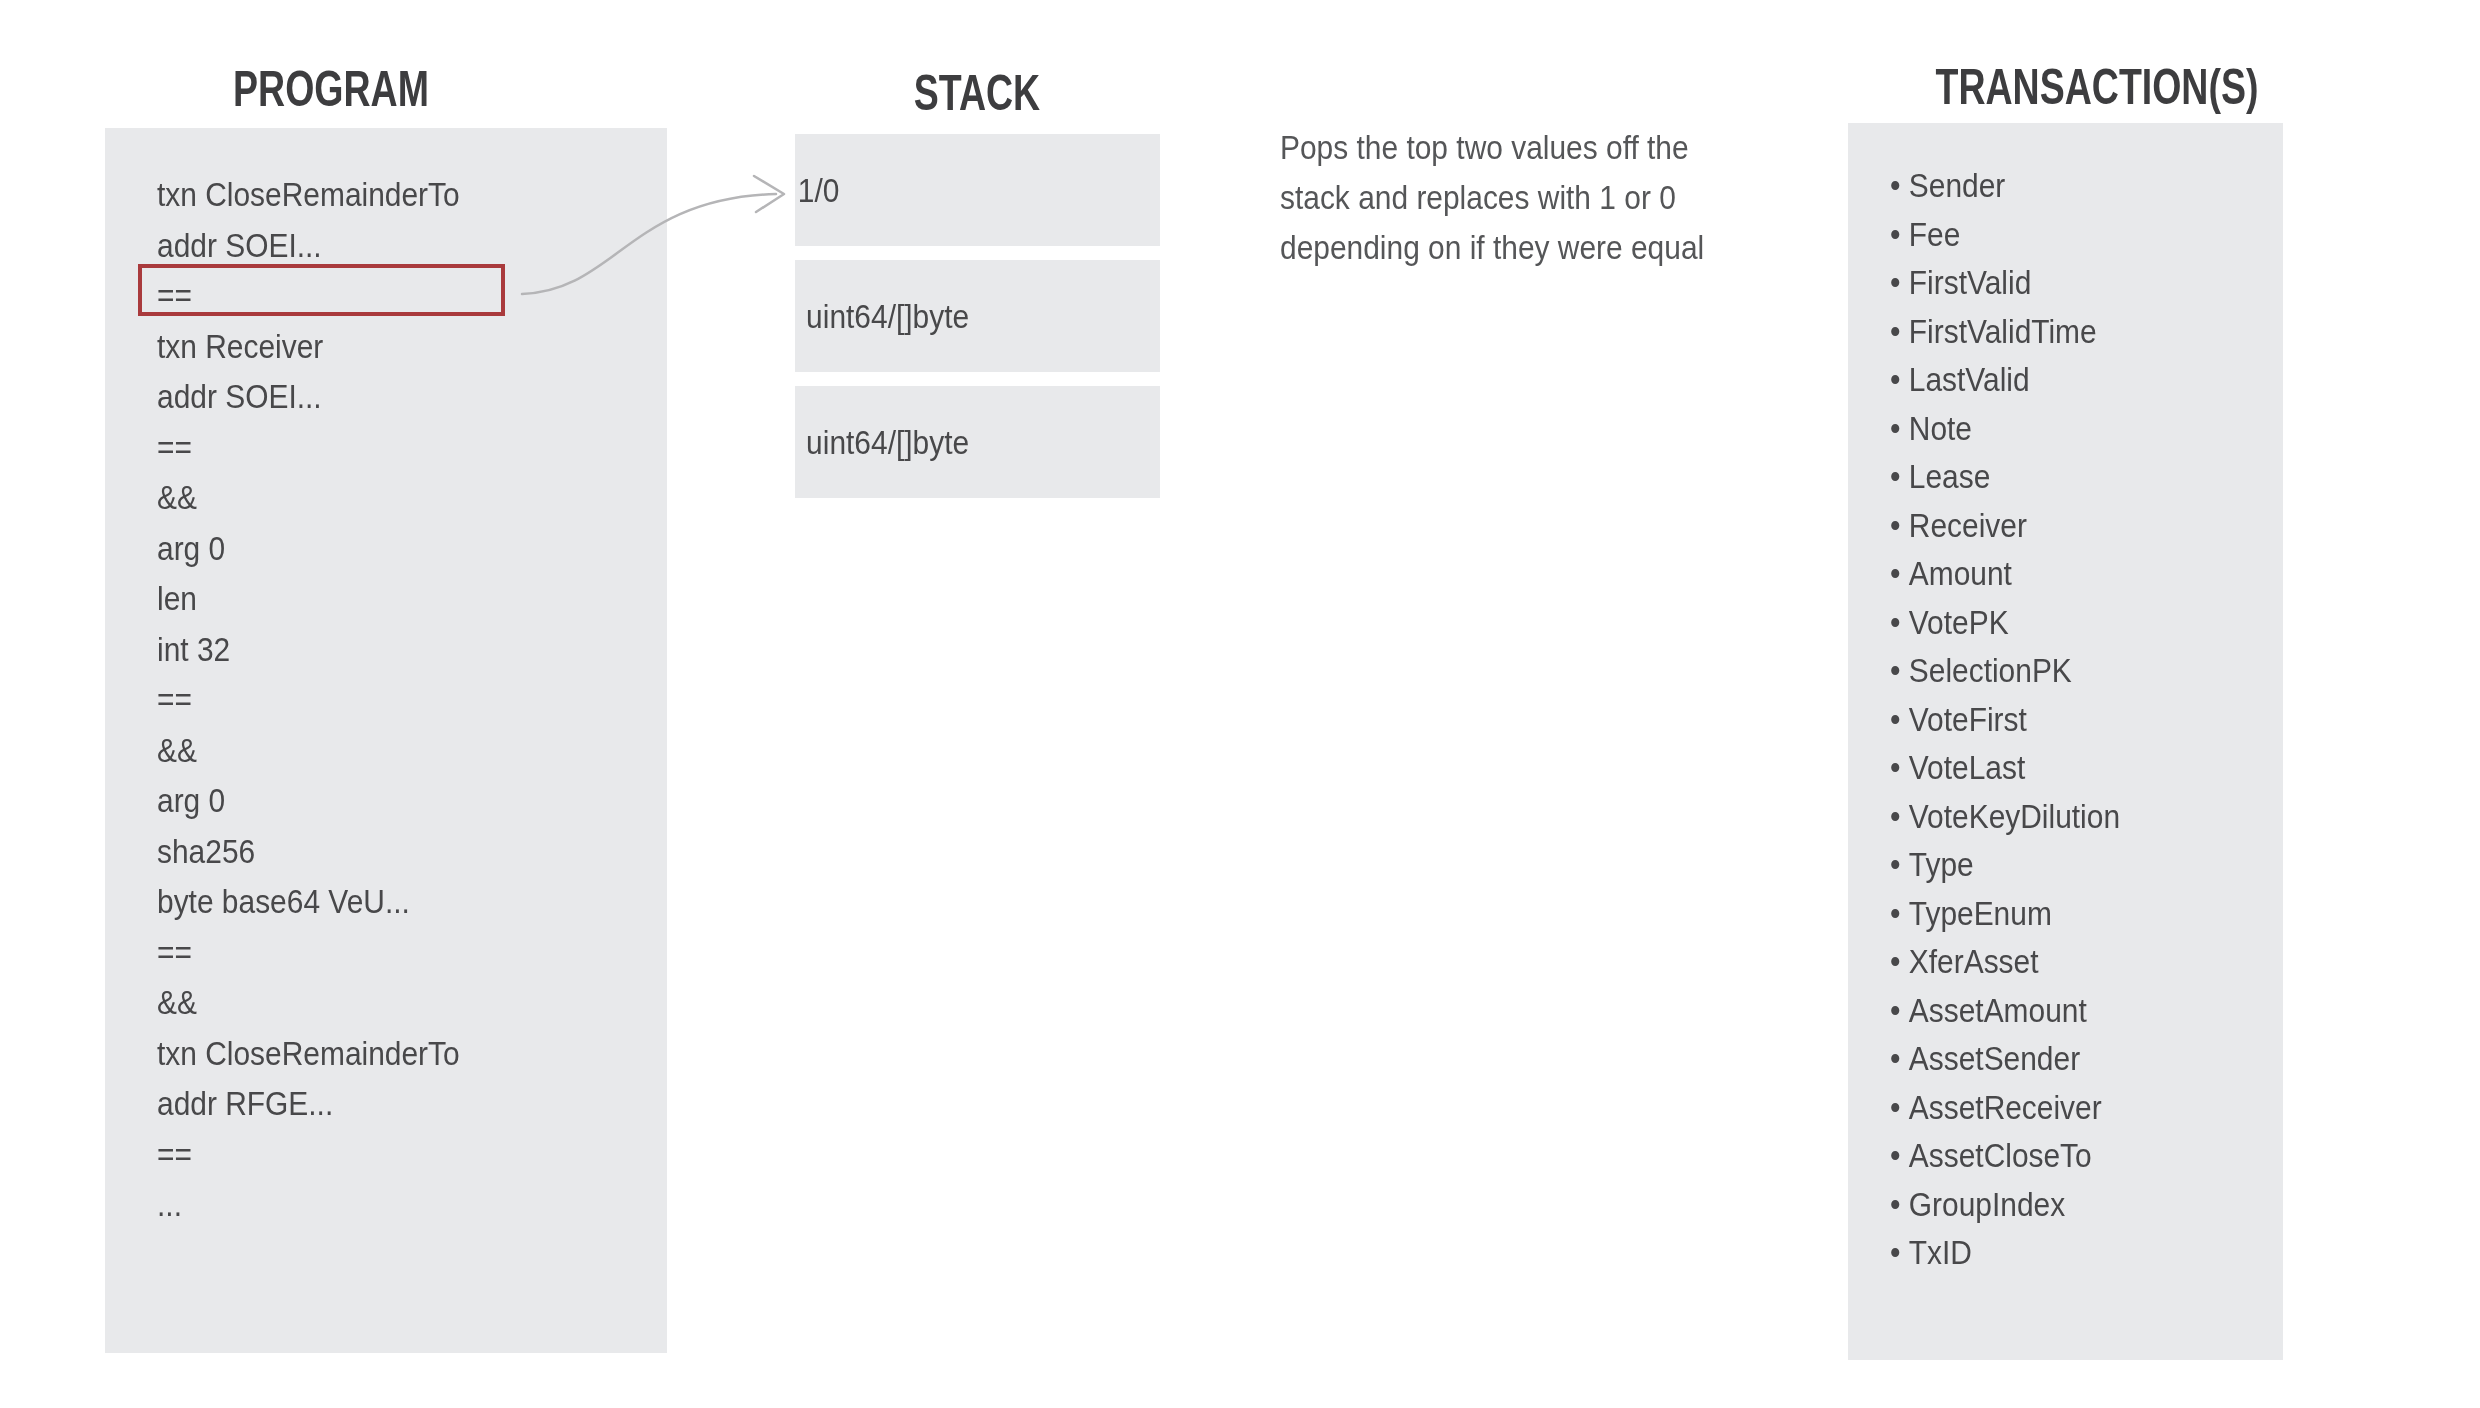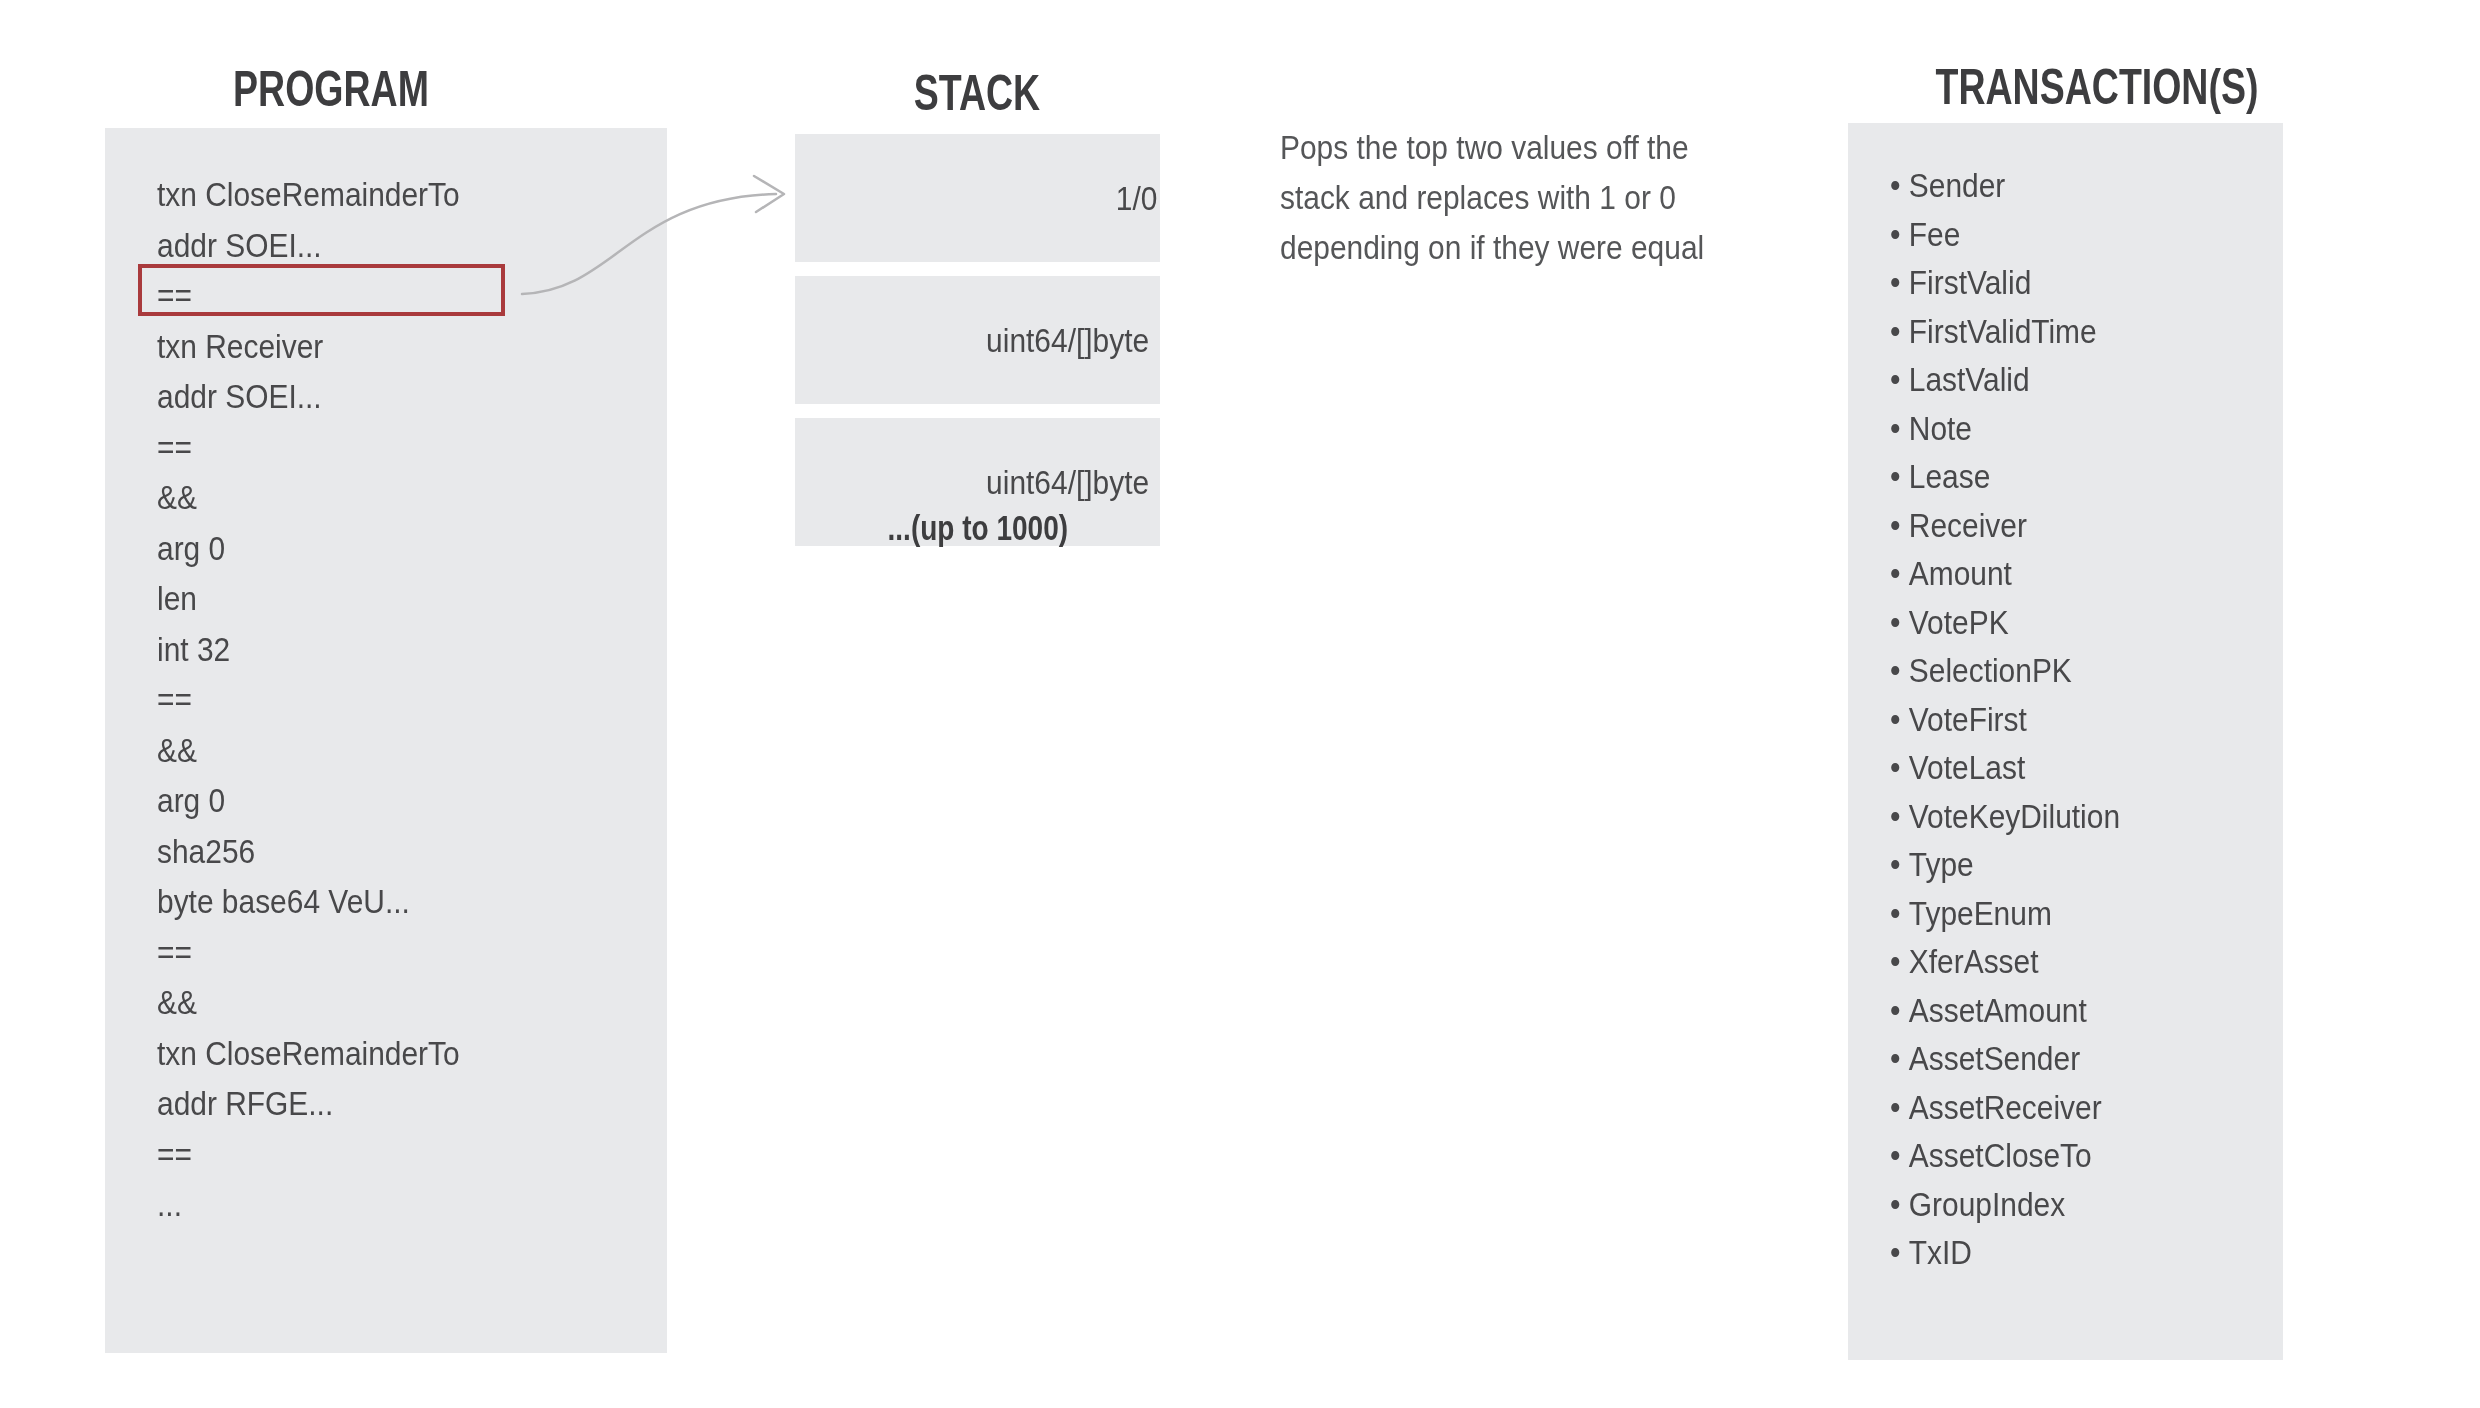--- a/index.html
+++ b/index.html
@@ -49,22 +49,22 @@
   
   #arrow-svg{position:absolute;left:490px;top:150px;width:320px;height:170px;}
   #arrow-svg path{stroke:var(--arrow);stroke-width:2.5;fill:none;stroke-linecap:round;stroke-linejoin:round;}
 
   
   #stack-slots{
     position:absolute;left:795px;top:134px;width:365px;
     display:flex;flex-direction:column;gap:14px;
   }
   .stack-box{
-    height:128px;background:var(--panel);
-    display:flex;align-items:center;justify-content:flex-end;
+    height:112px;background:var(--panel);
+    display:flex;align-items:center;justify-content:flex-start;
   }
   .stack-box .cx{
     font-size:34px;color:var(--body_text);white-space:nowrap;
     display:inline-block;transform:scaleX(0.88);
   }
   #stack-caption{
     position:absolute;left:795px;top:504px;width:365px;
     text-align:center;height:48px;line-height:48px;
   }
   #stack-caption .cx{
@@ -143,23 +143,20 @@
         <span class="cx">1/0</span>
       </div>
       <div class="stack-box">
         <span class="cx">uint64/[]byte</span>
       </div>
       <div class="stack-box">
         <span class="cx">uint64/[]byte</span>
       </div>
     </div>
 
-  <div id="stack-caption">
-    <span class="cx">...(up to 1000)</span>
-  </div>
 
   <div id="note">
       <div class="desc-line">Pops the top two values off the</div>
       <div class="desc-line">stack and replaces with 1 or 0</div>
       <div class="desc-line">depending on if they were equal</div>
     </div>
 
   <div id="txn-panel">
     <div id="txn-list">
         <div class="txn-item">Sender</div>

